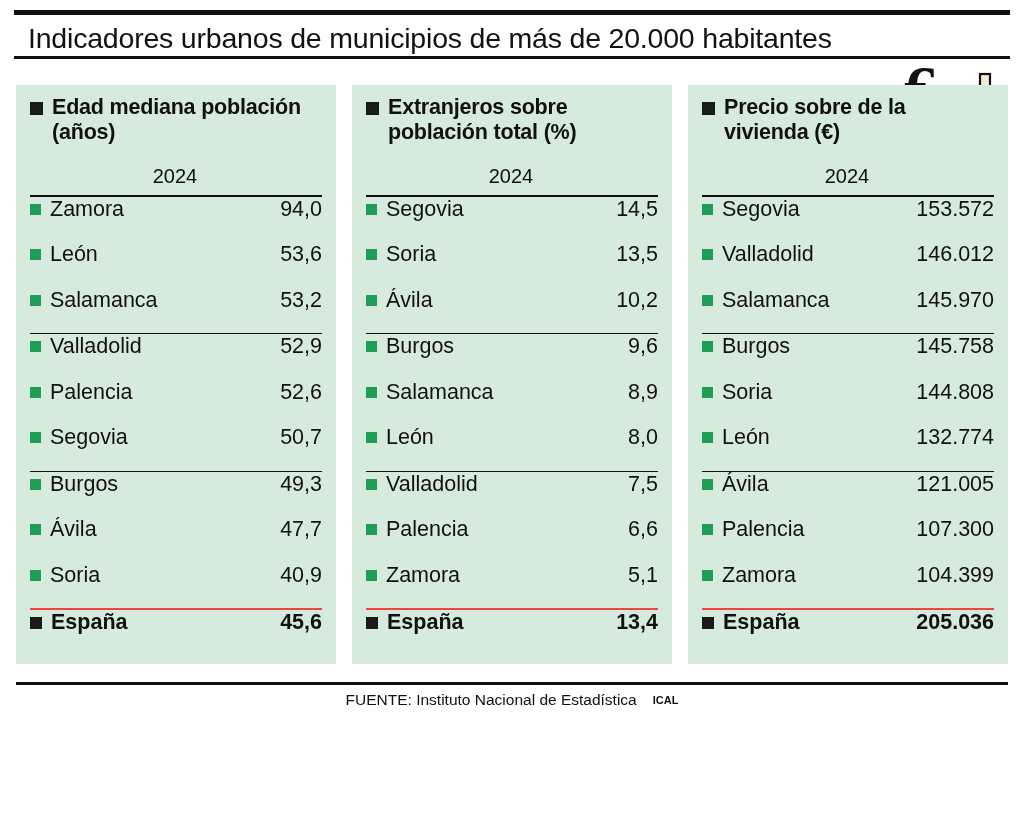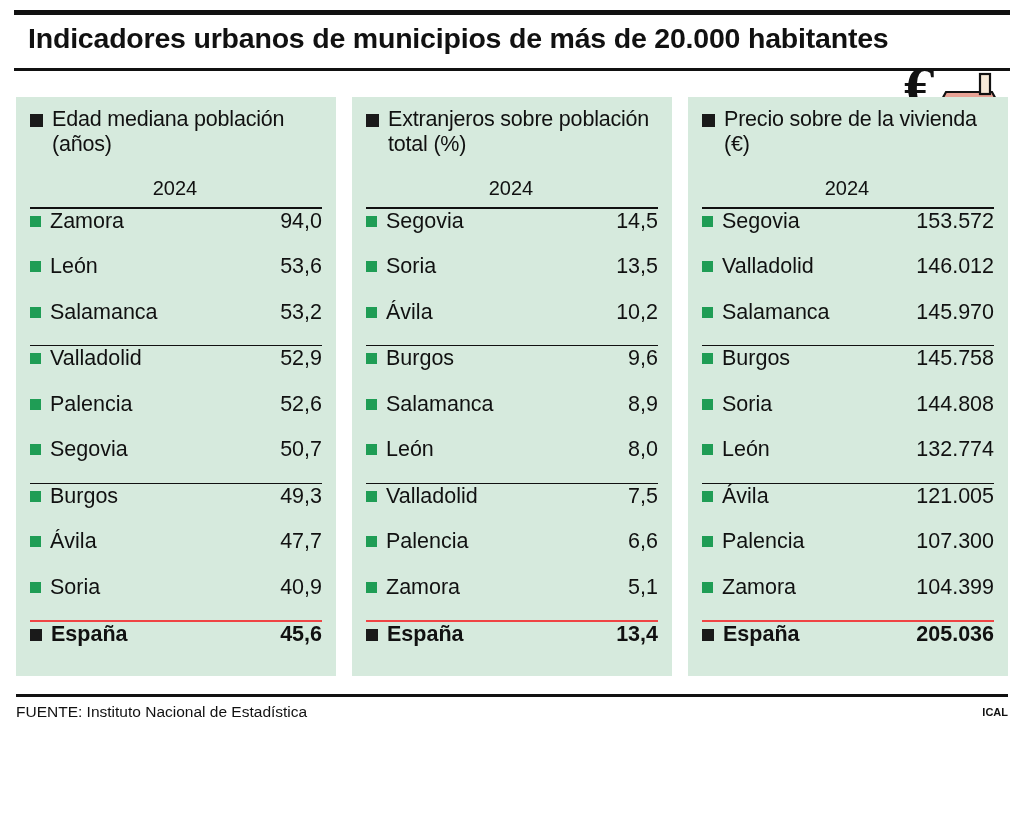--- a/index.html
+++ b/index.html
@@ -23,23 +23,23 @@
     padding: 0 14px;
   }
   
   .title-rule-top {
     height: 5px;
     background: #111111;
     margin: 10px 0 0 0;
   }
   .main-title {
     font-size: 28.5px;
-    font-weight: bold;
+    font-weight: normal;
     letter-spacing: -0.2px;
-    padding: 9px 2px 14px 14px;
+    padding: 9px 2px 2px 14px;
     line-height: 1.05;
   }
   .title-rule-bottom {
     height: 3px;
     background: #111111;
     margin-bottom: 10px;
   }
   
   .art {
     position: absolute;
@@ -78,21 +78,21 @@
   }
   .sq-green {
     width: 11px;
     height: 11px;
     background: #1f9d55;
     flex: none;
     margin-top: 7px;
   }
   .col-title {
     font-size: 21.5px;
-    font-weight: normal;
+    font-weight: bold;
     line-height: 1.18;
     letter-spacing: -0.2px;
   }
   .col-year {
     text-align: center;
     font-size: 20px;
     padding: 8px 2px 7px 0;
   }
   .rows {
     border-top: 2px solid #111111;
@@ -126,21 +126,21 @@
     height: 12px;
   }
   
   .footer-rule {
     height: 3px;
     background: #111111;
     margin: 18px 2px 0 2px;
   }
   .footer {
     display: flex;
-    justify-content: space-between;
+    justify-content: center;
     align-items: center;
     font-size: 15.5px;
     padding: 6px 2px 0 2px;
     gap: 16px;
   }
   .footer .src { }
   .footer .agency { font-weight: bold; font-size: 11px; }
 </style>
 </head>
 <body>

